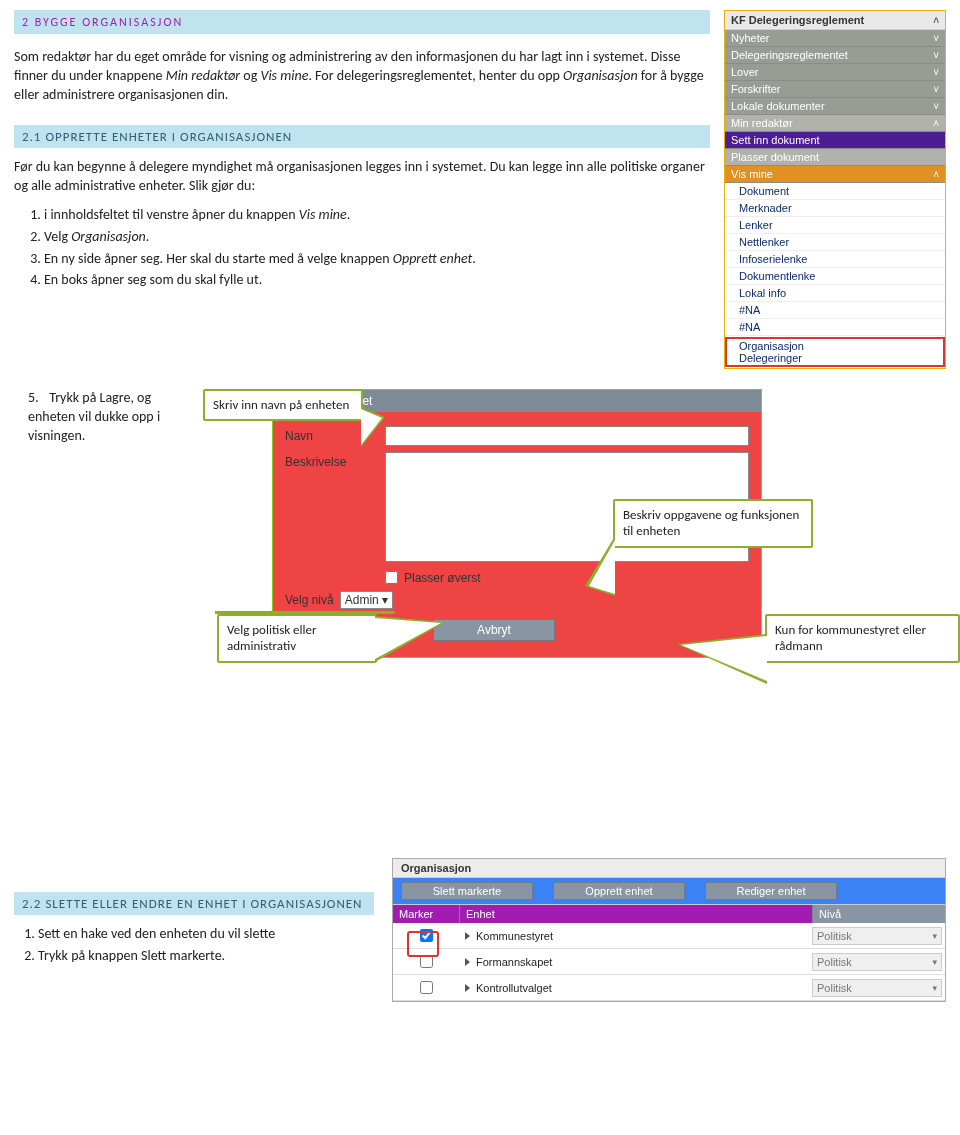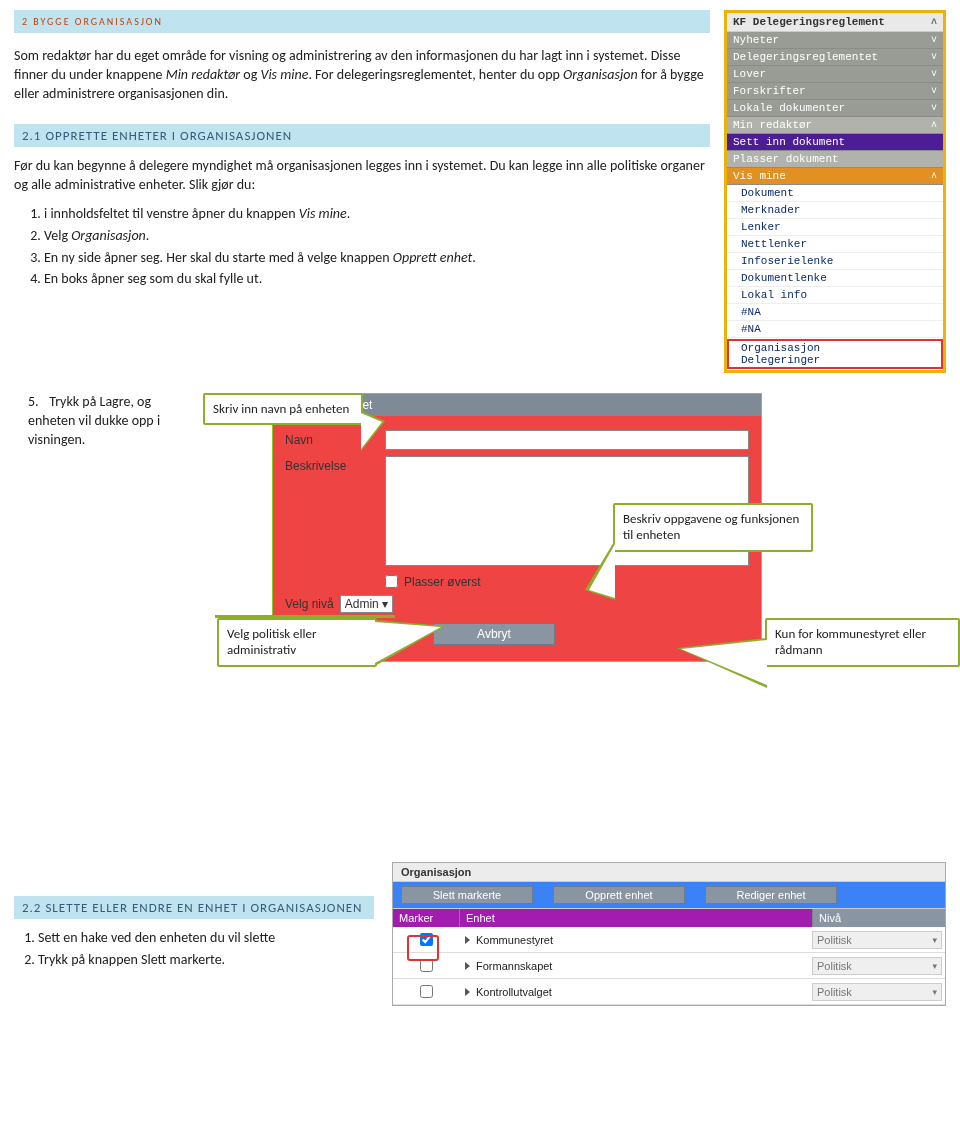--- a/index.html
+++ b/index.html
@@ -1,26 +1,26 @@
 <!DOCTYPE html>
 <html><head>
 <meta charset="utf-8">
 <style>
 html,body{margin:0;padding:0;font-family:Calibri,Arial,sans-serif;font-size:14px;color:#222;background:#fff}
 .page{width:960px;min-height:1135px;position:relative;box-sizing:border-box;padding:10px 14px 30px 14px}
 .top-row{display:flex;align-items:flex-start;gap:14px}
 .left-col{flex:1;min-width:0}
 .right-col{width:222px;flex:0 0 222px}
-.sec-bar{background:#bfe4f0;color:#c2410c;padding:5px 8px;letter-spacing:2px;font-size:10px;margin-bottom:14px}
+.sec-bar{background:#bfe4f0;color:#a21caf;padding:5px 8px;letter-spacing:2px;font-size:12px;margin-bottom:14px}
 .sub-bar{background:#bfe4f0;color:#355c78;padding:4px 8px;letter-spacing:1px;font-size:13px;margin:20px 0 10px 0}
 .para{font-size:14px;line-height:1.35;margin:10px 0}
 .it{font-style:italic}
 ol.steps{margin:8px 0 10px 30px;padding:0}
 ol.steps li{margin:2px 0;font-size:14px;line-height:1.4}
-.sidebar{font-size:11px;font-family:Liberation Mono, monospace;border:3px solid #eab308}
+.sidebar{font-size:11px;font-family:Liberation Sans, sans-serif;border:1px solid #eab308}
 .sb-title{background:#e9e9e9;border-bottom:1px solid #ccc;padding:3px 6px;font-weight:bold;color:#333;display:flex;justify-content:space-between;align-items:center}
 .sb-row{background:#999b95;color:#fff;border-bottom:1px solid #8a8c86;padding:2px 6px;display:flex;justify-content:space-between;align-items:center}
 .sb-row.sel{background:#b0b2ab}
 .sb-row.orange{background:#e39023;color:#fff}
 .sb-sub{background:#fff;color:#0a2a6b;border-bottom:1px solid #eee;padding:2px 6px 2px 14px}
 .sb-sub.redbox{border:2px solid #d33;margin:1px 0;padding:1px 6px 1px 12px}
 .chev{font-size:10px;color:#fff}
 .sb-title .chev{color:#666}
 .callout-row{display:flex;align-items:flex-start;gap:25px;margin-top:20px}
 .step5{width:150px;font-size:14px;line-height:1.35;margin:0 0 0 14px}

